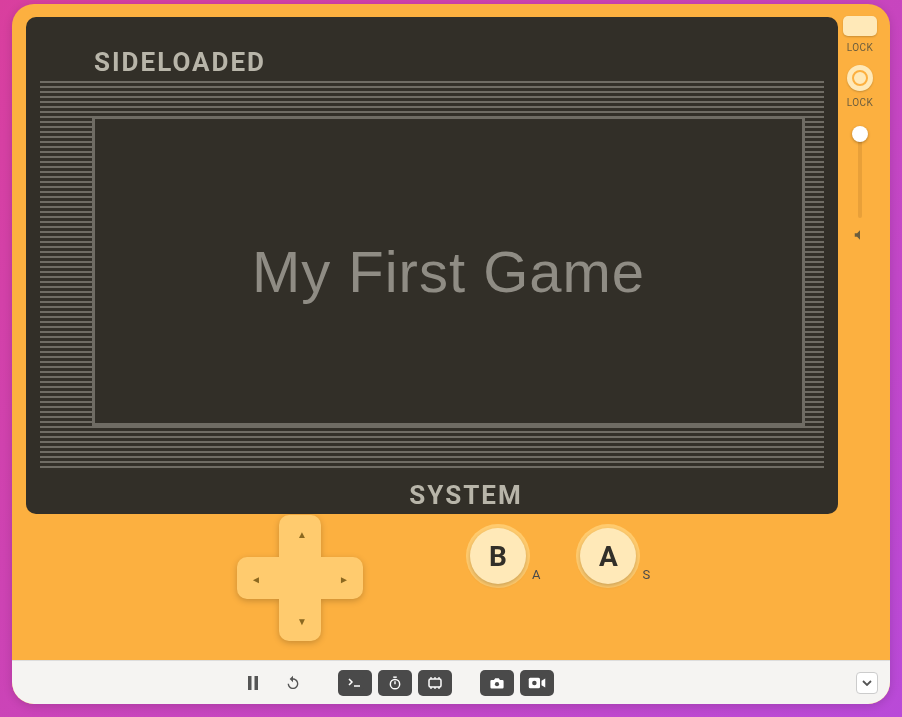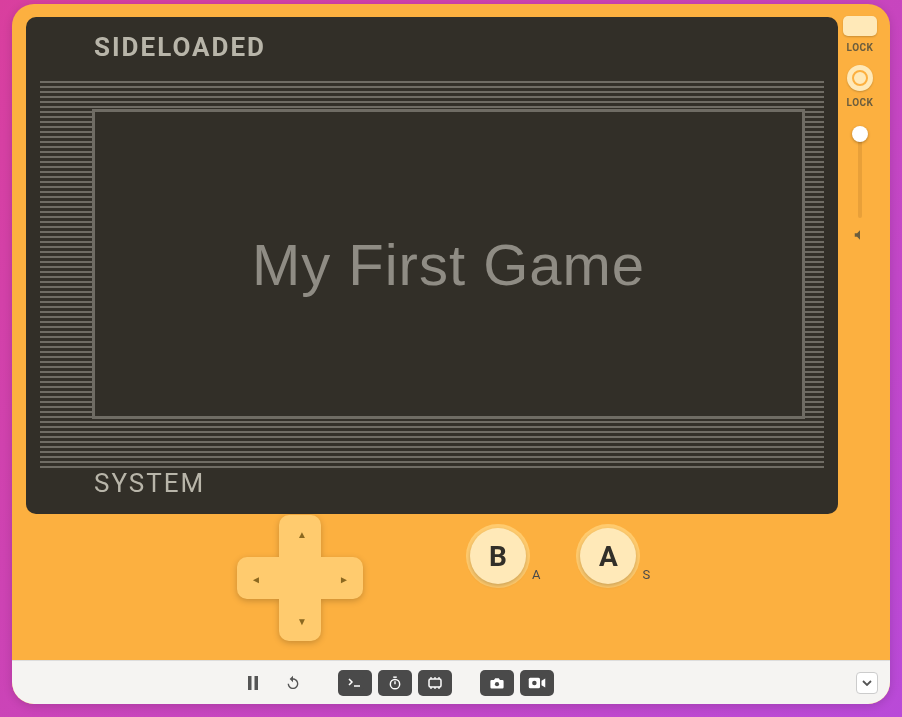--- a/index.html
+++ b/index.html
@@ -31,32 +31,33 @@
       height: 497px;
       background: #322f28;
       border-radius: 10px;
     }
     .screen-header {
       color: #B8B5A9;
       font-weight: 700;
       font-size: 26px;
       padding: 15px 0 0 68px;
       letter-spacing: 2px;
+      margin-top: 15px;
     }
     .scanlines {
       position: absolute;
       top: 64px;
       left: 14px;
       width: 784px;
       height: 390px;
       background: repeating-linear-gradient(to bottom, #6f6c64 0px, #6f6c64 2px, #322f28 2px, #322f28 5px);
     }
     .game-view {
       position: absolute;
-      top: 92px;
+      top: 99px;
       left: 66px;
       width: 713px;
       height: 310px;
       background: #322f28;
       border: 3px solid #6f6c64;
       display: flex;
       align-items: center;
       justify-content: center;
     }
     .game-title {
@@ -65,24 +66,25 @@
       font-weight: 400;
       font-family: sans-serif;
       letter-spacing: 1px;
     }
     .screen-footer {
       position: absolute;
       bottom: 0;
       left: 0;
       width: 100%;
       color: #B8B5A9;
-      font-weight: 400;
+      font-weight: 700;
       font-size: 26px;
-      padding: 0 0 16px 68px;
+      padding: 0 0 4px 68px;
       letter-spacing: 2px;
+      text-align: center;
     }
     
     .right-panel {
       position: absolute;
       top: 12px;
       right: 10px;
       width: 40px;
       display: flex;
       flex-direction: column;
       align-items: center;
@@ -92,21 +94,21 @@
       height: 20px;
       background: #FFE9B8;
       border-radius: 5px;
       border: none;
       box-shadow: 0 1px 2px rgba(0,0,0,0.2);
     }
     .side-label {
       font-size: 10px;
       color: #6b5d3e;
       margin-top: 6px;
-      font-weight: 700;
+      font-weight: 400;
       letter-spacing: 0.5px;
     }
     .menu-btn {
       width: 26px;
       height: 26px;
       background: #FFE9B8;
       border-radius: 50%;
       border: none;
       margin-top: 12px;
       position: relative;

